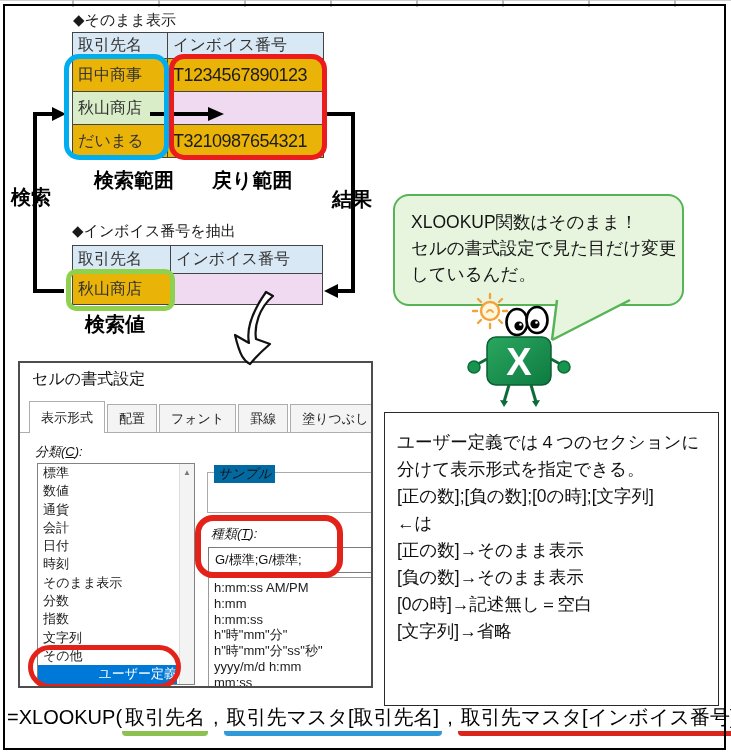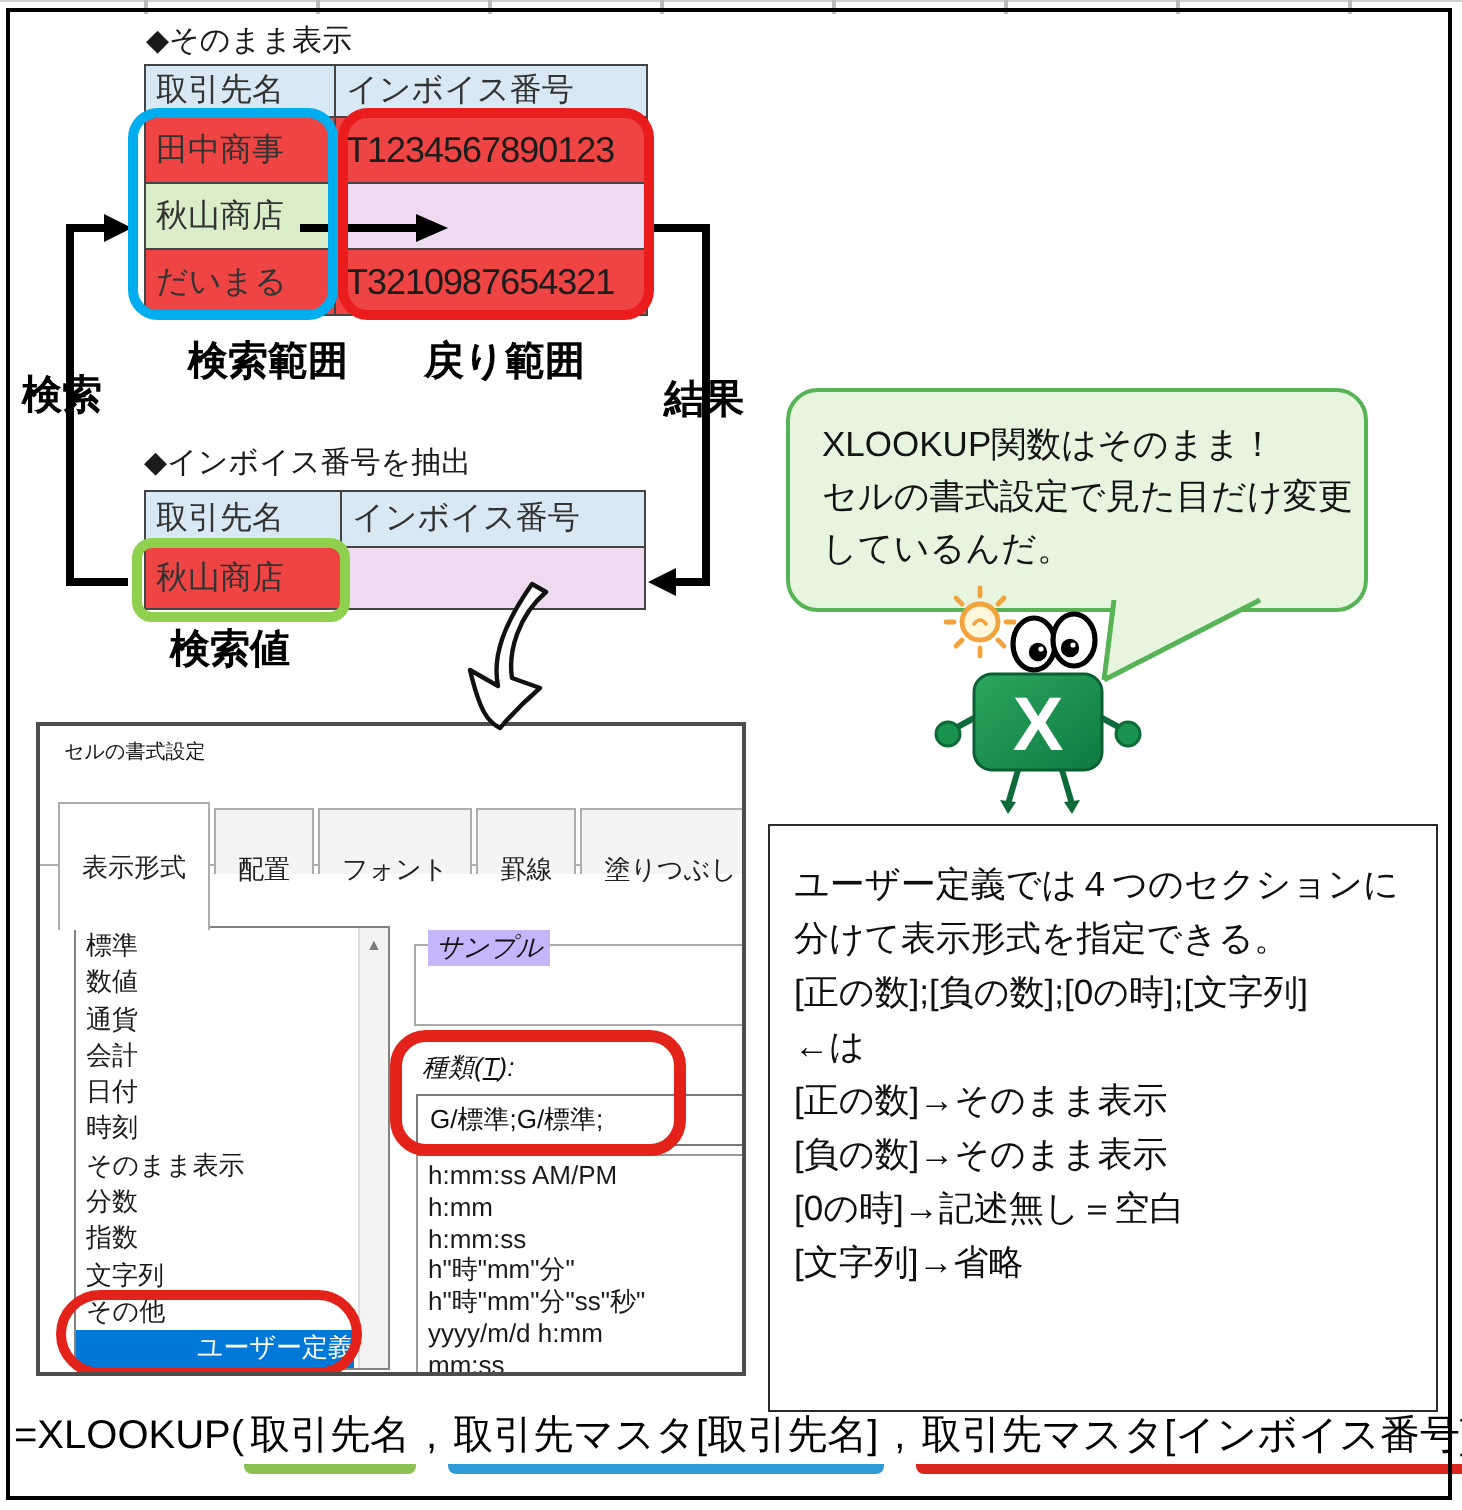--- a/index.html
+++ b/index.html
@@ -9,52 +9,52 @@
   
   .topline{left:0;top:0;width:731px;height:1px;background:#cfcfcf;}
   .tick{top:0;height:7px;width:2px;background:#bdbdbd;}
   .frame{left:3px;top:4px;width:723px;height:746px;border:2.5px solid #000;box-sizing:border-box;pointer-events:none;z-index:9;}
   
   .sect{font-size:15px;color:#1a1a1a;}
   .biglab{font-size:20px;font-weight:bold;color:#000;}
   
   .xtable{display:grid;border-top:1.5px solid #444;border-left:1.5px solid #444;z-index:2;}
   .xtable .c{border-right:1.5px solid #444;border-bottom:1.5px solid #444;box-sizing:border-box;
-             display:flex;align-items:center;padding:0 5px;font-size:16px;color:#333;background:#ef4444;white-space:nowrap;overflow:hidden;}
+             display:flex;align-items:center;padding:0 5px;font-size:16px;color:#333;background:#eab308;white-space:nowrap;overflow:hidden;}
   .c.hd{background:#d9e8f5;}
   .c.green{background:#d8edc8;}
   .c.pink{background:#f0daf2;}
   .c.inv{font-size:18px;color:#1c1c1c;letter-spacing:-0.5px;}
   
   .hl{box-sizing:border-box;border-radius:15px;z-index:4;pointer-events:none;}
   .hl.blue{border:5px solid #00aeef;}
   .hl.red{border:5px solid #ea1c1c;}
   .hl.grn{border:5px solid #8fd14f;border-radius:10px;}
   
   .bubble{left:393px;top:194px;width:291px;height:112px;background:#e7f5df;border:2.5px solid #56b456;
           border-radius:16px;box-sizing:border-box;padding:13px 16px;z-index:1;}
   .bubble div{font-size:17.5px;line-height:26px;color:#141414;white-space:nowrap;}
   
   .dialog{left:18px;top:361px;width:355px;height:327px;background:#fff;border:2px solid #4d4d4d;
           box-sizing:border-box;overflow:hidden;z-index:2;}
-  .dlg-title{left:12px;top:6px;font-size:10px;color:#111;}
+  .dlg-title{left:12px;top:6px;font-size:16px;color:#111;}
   .tabbar{left:9px;top:41px;display:flex;height:28px;z-index:2;}
-  .tab{border:1px solid #adadad;border-bottom:none;background:#f4f4f4;padding:16px 11px;line-height:27px;
+  .tab{border:1px solid #adadad;border-bottom:none;background:#f4f4f4;padding:0 11px;line-height:27px;
        font-size:13px;color:#222;margin-right:2px;white-space:nowrap;}
   .tab.active{background:#fff;line-height:31px;height:31px;margin-top:-3px;border-width:1.5px;z-index:3;position:relative;}
   .tabline{left:0;right:0;top:69px;border-top:1px solid #adadad;}
   .lbl13{font-size:13px;color:#111;white-space:nowrap;font-style:italic;}
   .ukey{text-decoration:underline;}
   .listbox{left:17px;top:100px;width:158px;height:222px;border:1px solid #828282;box-sizing:border-box;background:#fff;}
   .li{font-size:13px;line-height:18.3px;padding:0 0 0 5px;color:#1a1a1a;white-space:nowrap;}
   .li.sel{background:#0078d7;color:#fff;width:134px;text-align:right;}
   .vscroll{position:absolute;right:0;top:0;bottom:0;width:15px;background:#f3f3f3;border-left:1px solid #dcdcdc;
            text-align:center;font-size:8px;color:#7a7a7a;padding-top:4px;box-sizing:border-box;}
   .group{left:187px;top:109px;width:171px;height:41px;border:1px solid #aaa;box-sizing:border-box;}
-  .group-lbl{left:194px;top:102px;background:#c4b5fd;padding:0 4px;}
+  .group-lbl{left:194px;top:102px;background:#0369a1;padding:0 4px;}
   .typeinput{left:188px;top:184px;width:171px;height:26px;border:1px solid #7a7a7a;box-sizing:border-box;
              font-size:13px;line-height:24px;padding-left:6px;background:#fff;white-space:nowrap;}
   .fmtlist{left:188px;top:214px;width:171px;height:116px;border:1px solid #9a9a9a;border-bottom:none;
            box-sizing:border-box;background:#fff;overflow:hidden;padding-top:2px;}
   .fmtlist .li{line-height:15.8px;}
   .oval{left:8px;top:282px;width:153px;height:44px;border:5.5px solid #e32219;border-radius:24px;box-sizing:border-box;z-index:6;}
   .redbox2{left:175px;top:152px;width:148px;height:63px;border:6px solid #e32219;border-radius:18px;box-sizing:border-box;z-index:6;}
   
   .note{left:384px;top:412px;width:335px;height:294px;border:1.5px solid #2a2a2a;box-sizing:border-box;
         padding:16px 10px 0 12px;z-index:1;}

